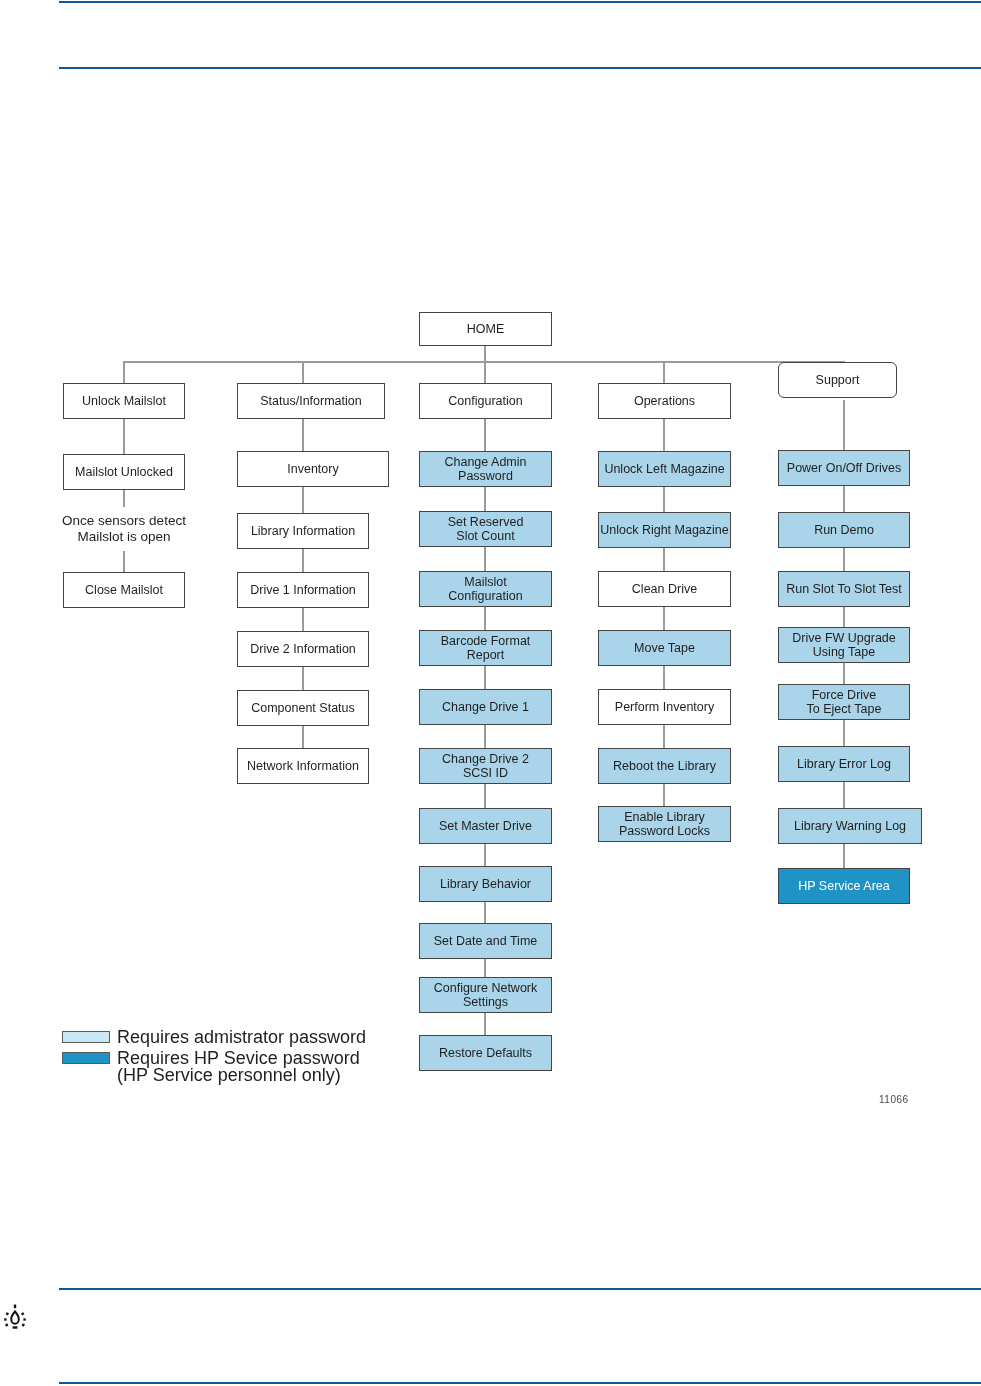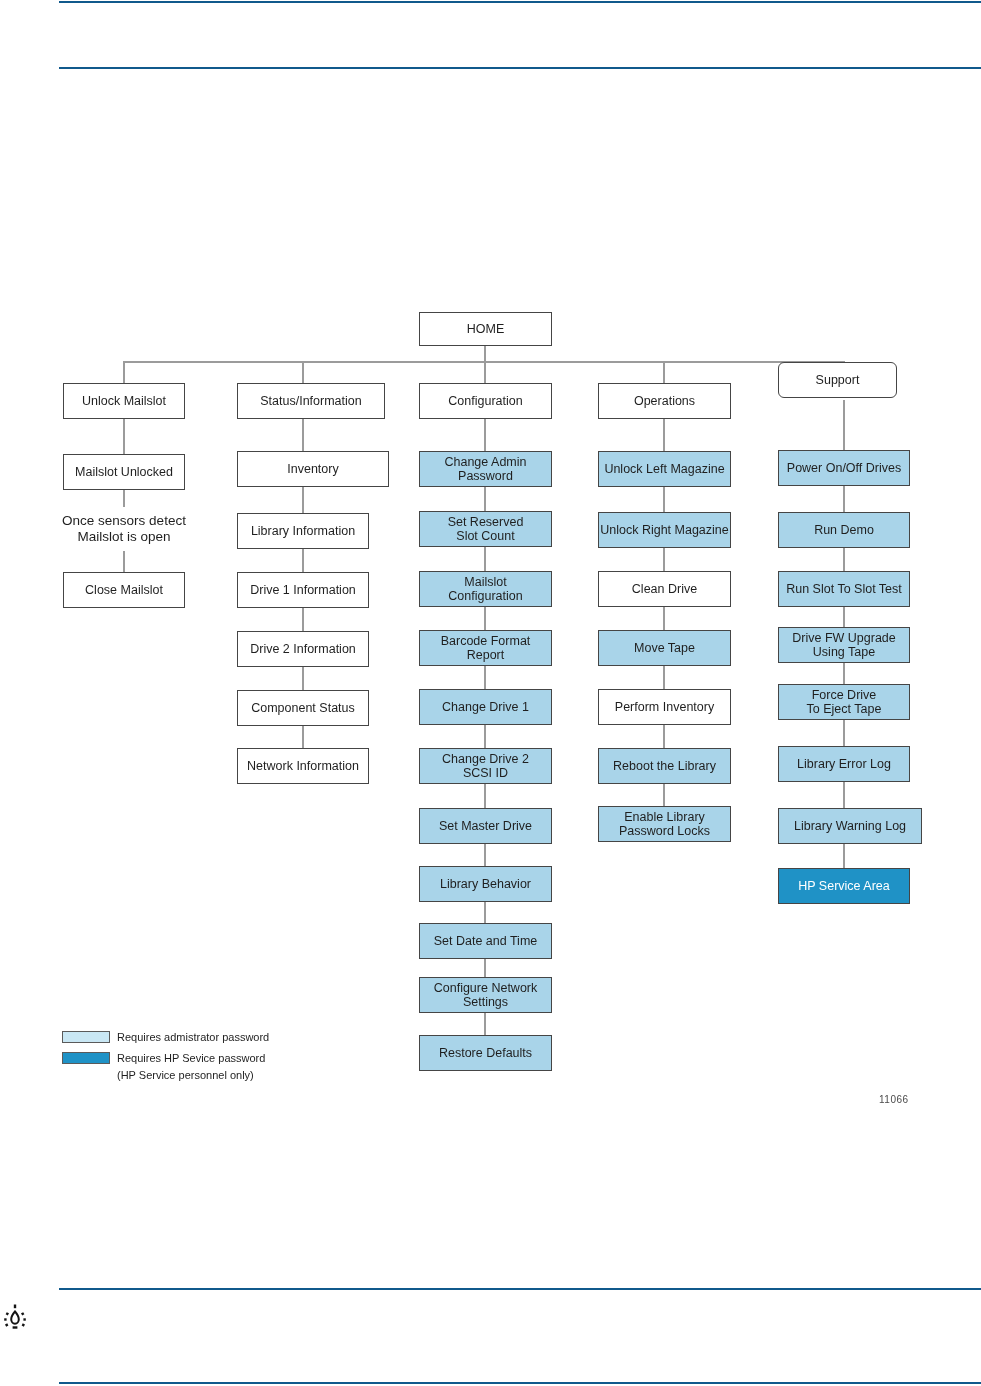--- a/index.html
+++ b/index.html
@@ -24,21 +24,21 @@
   .node.admin{background:#a9d4e9;}
   .node.service{background:#1f92c6;color:#ffffff;}
   .note{
     position:absolute;background:#ffffff;z-index:2;
     display:flex;align-items:center;justify-content:center;
     text-align:center;font-size:13.5px;line-height:16px;white-space:pre-line;
   }
   .legend-swatch{position:absolute;box-sizing:border-box;width:48px;height:12px;border:1px solid #5a5a5a;z-index:2;}
   .legend-swatch.admin{background:#c9e7f4;}
   .legend-swatch.service{background:#1f92c6;}
-  .legend-text{position:absolute;font-size:11px;line-height:17px;white-space:pre-line;}
+  .legend-text{position:absolute;font-size:18px;line-height:17px;white-space:pre-line;}
   .fig-num{position:absolute;font-size:10px;color:#4a4a4a;letter-spacing:.5px;}
   .tip{position:absolute;}
 </style>
 </head>
 <body>
 
 <div id="page">
 
   <div class="rule" style="left:59px;top:1px;width:922px;"></div>
   <div class="rule" style="left:59px;top:67px;width:922px;"></div>

